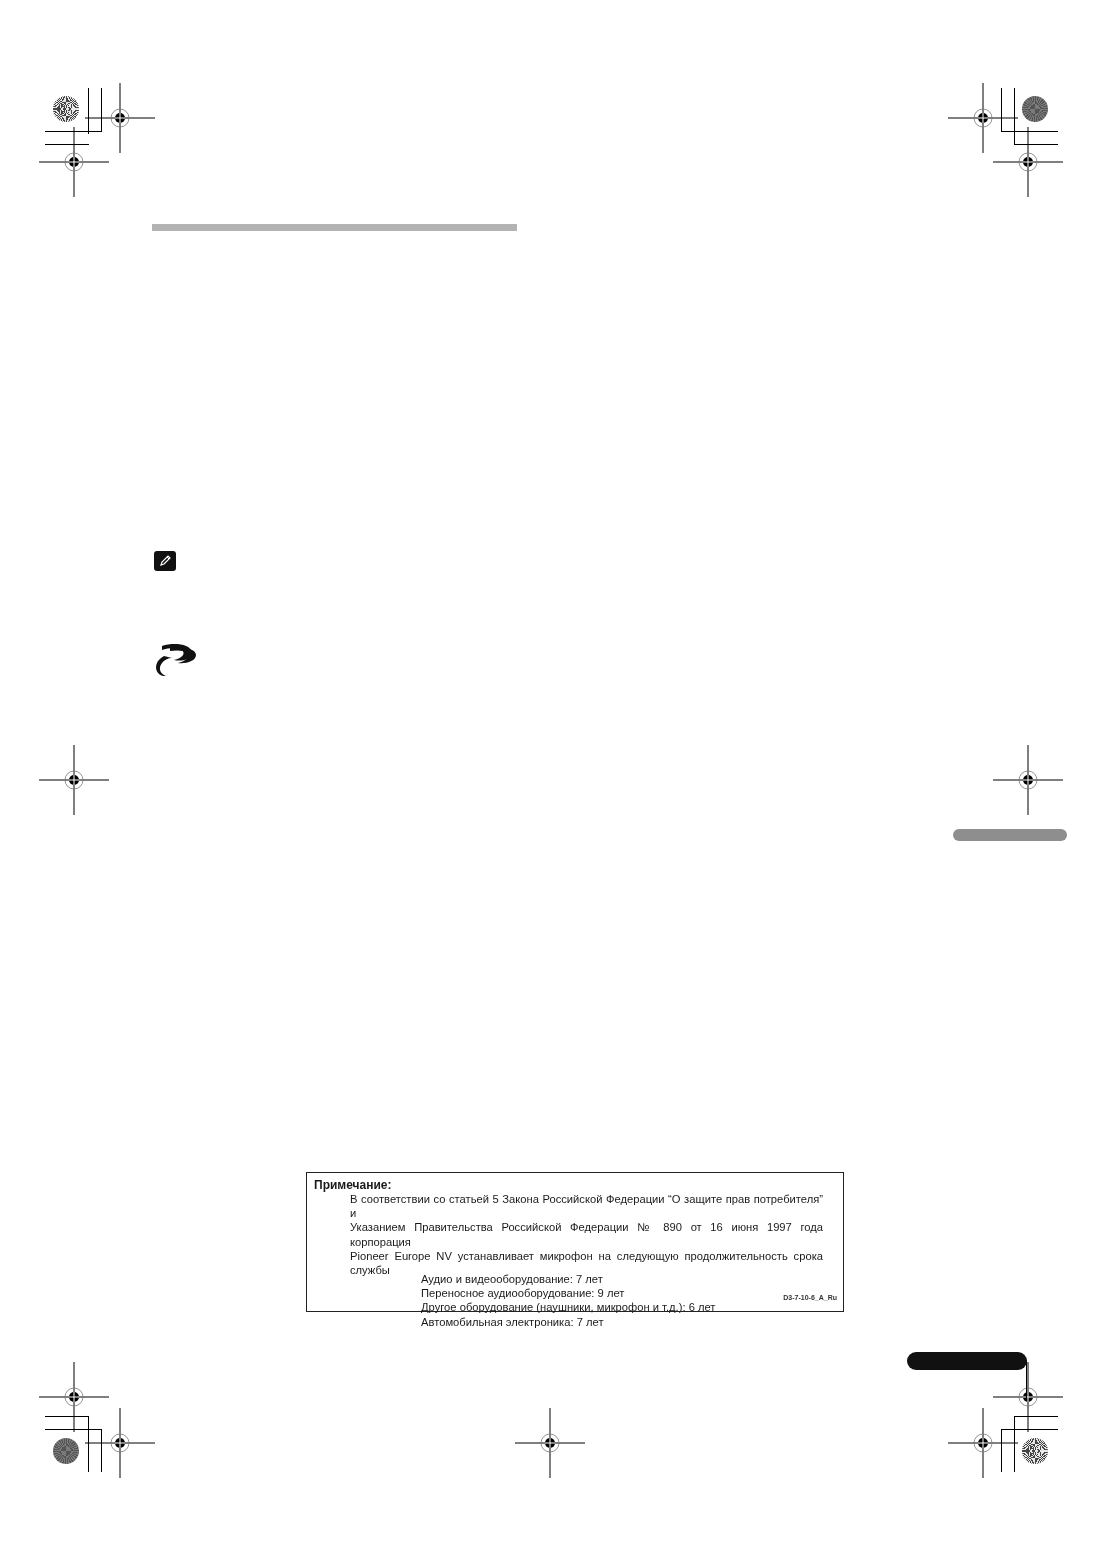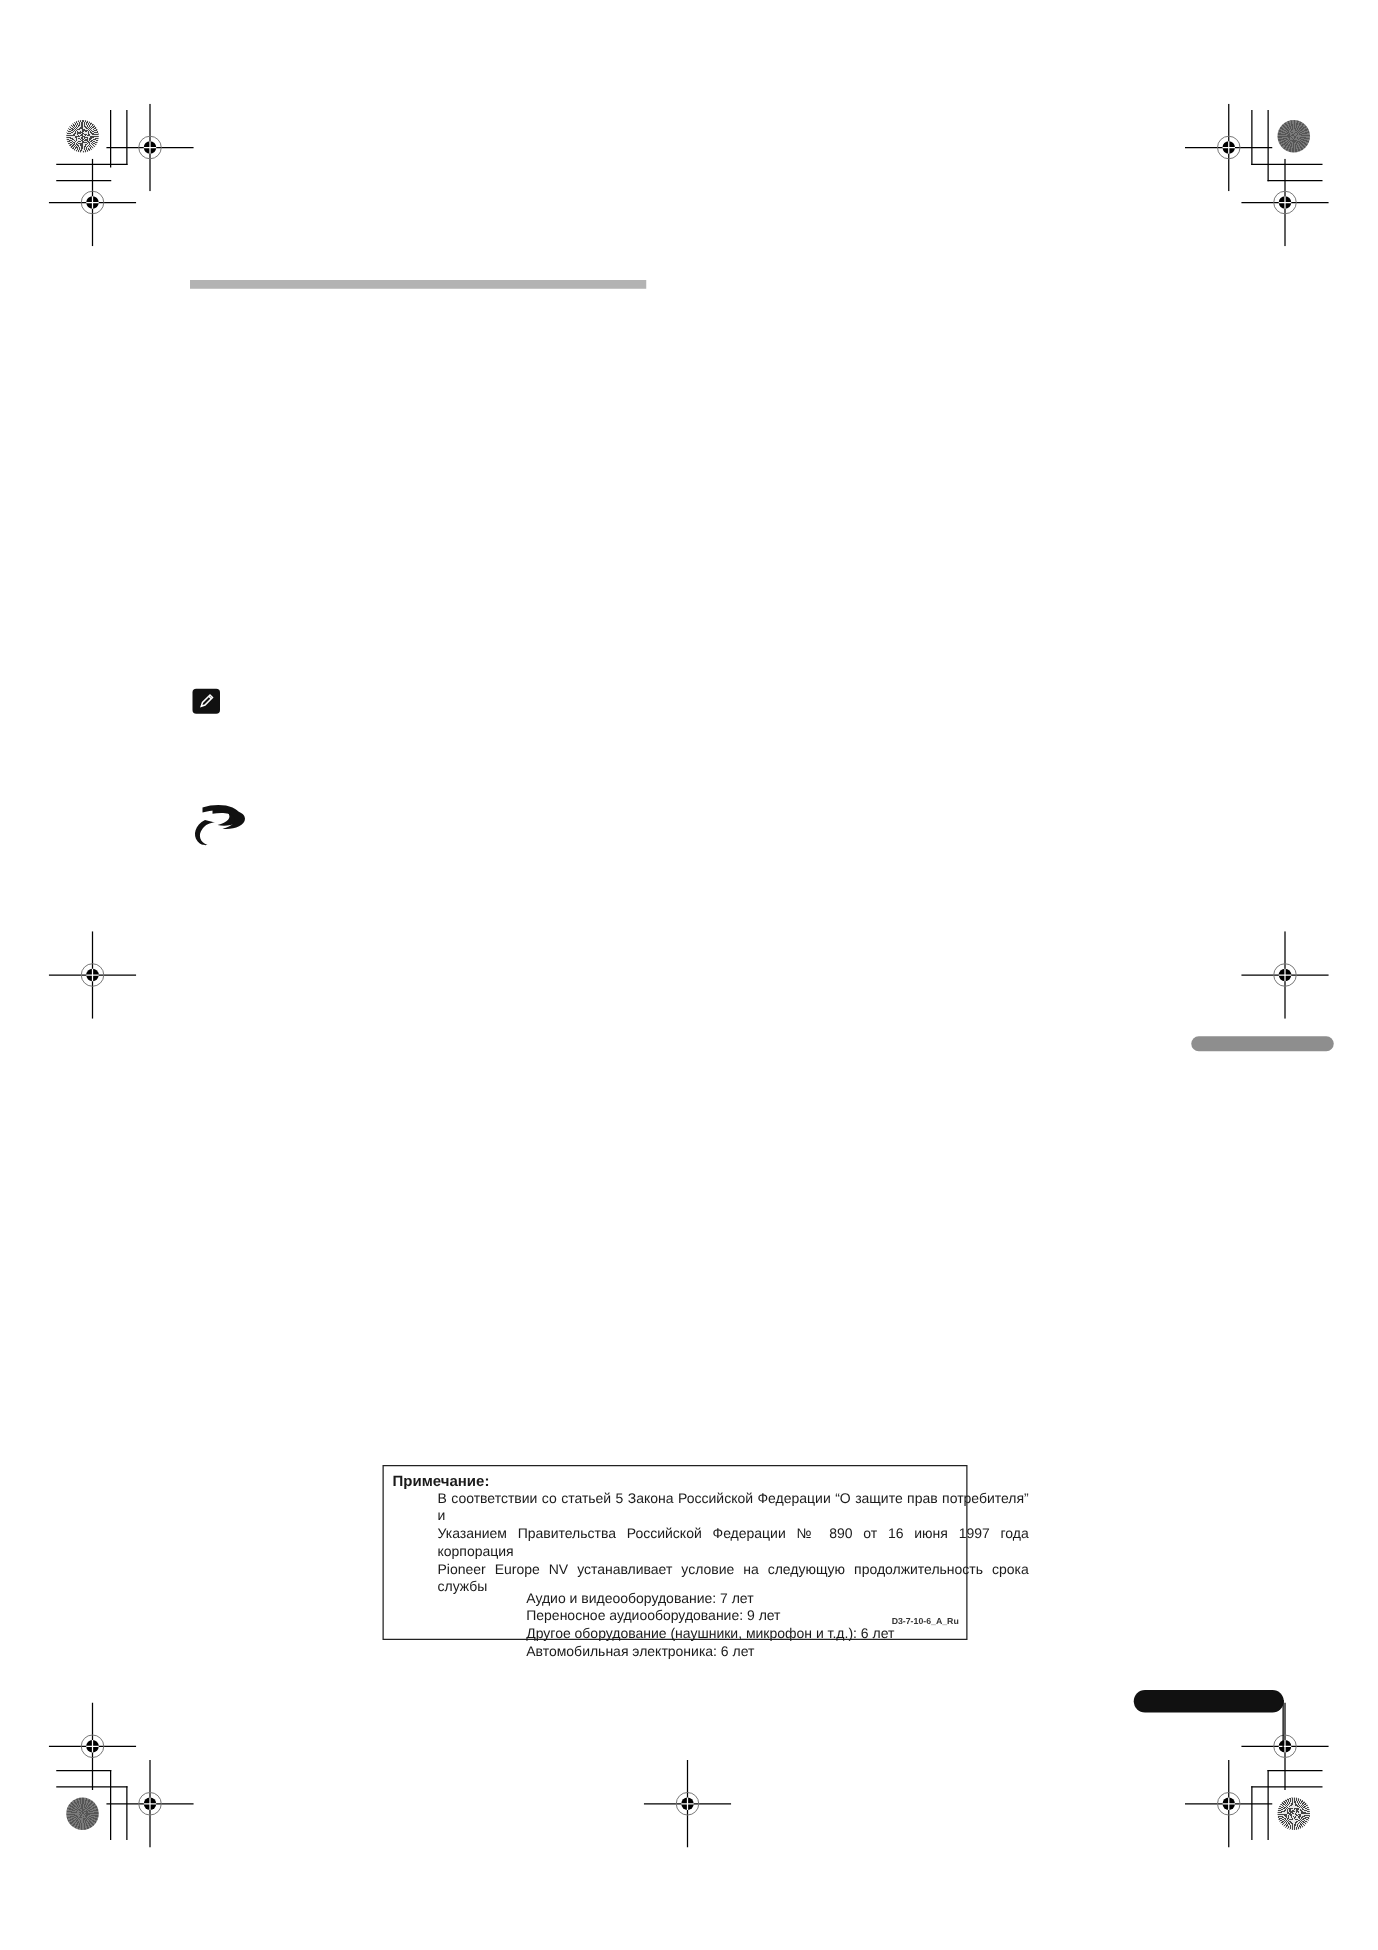--- a/index.html
+++ b/index.html
@@ -8,21 +8,21 @@
   .vline { position:absolute; width:1px; background:#000; }
   .reg { position:absolute; width:70px; height:70px; }
   .wheel { position:absolute; width:26px; height:26px; border-radius:50%; }
   .wheel.light { background: repeating-conic-gradient(#444 0deg 4deg, #e8e8e8 4deg 8deg); }
   .wheel.dark { background: repeating-conic-gradient(#555 0deg 6deg, #7a7a7a 6deg 12deg); }
   .section-bar { position:absolute; left:152px; top:224px; width:365px; height:7px; background:#b3b3b3; }
   .note-icon { position:absolute; left:154px; top:551px; width:22px; height:20px; background:#111; border-radius:3px; display:flex; align-items:center; justify-content:center; }
   .logo { position:absolute; left:152px; top:642px; width:46px; height:36px; }
   .side-tab { position:absolute; left:953px; top:829px; width:114px; height:12px; background:#8e8e8e; border-radius:6px; }
   .page-tab { position:absolute; left:907px; top:1352px; width:120px; height:18px; background:#111; border-radius:9px; }
-  .notice { position:absolute; left:306px; top:1172px; width:468px; height:140px; border:1px solid #222; box-sizing:border-box; font-size:11.2px; line-height:14.2px; color:#1a1a1a; }
+  .notice { position:absolute; left:306px; top:1172px; width:538px; height:140px; border:1px solid #222; box-sizing:border-box; font-size:11.2px; line-height:14.2px; color:#1a1a1a; }
   .notice .title { position:absolute; left:7px; top:5px; font-weight:bold; font-size:12px; }
   .notice .para { position:absolute; left:19px; top:19px; width:497px; text-align:justify; }
   .notice .para span { display:block; text-align:justify; text-align-last:justify;padding-left:24px; }
   .notice .para span.last { text-align-last:left; }
   .notice .list { position:absolute; left:114px; top:99px; }
   .notice .list div { white-space:nowrap; }
   .notice .code { position:absolute; right:6px; bottom:6px; font-size:7px; font-weight:bold; color:#333; }
 </style>
 </head>
 <body>
@@ -158,22 +158,22 @@
 </svg>
 
 <div class="side-tab"></div>
 <div class="page-tab"></div>
 
 <div class="notice">
   <div class="title">Примечание:</div>
   <div class="para">
     <span>В соответствии со статьей 5 Закона Российской Федерации “О защите прав потребителя” и</span>
     <span>Указанием Правительства Российской Федерации № 890 от 16 июня 1997 года корпорация</span>
-    <span>Pioneer Europe NV устанавливает условие на следующую продолжительность срока службы</span>
+    <span>Pioneer Europe NV устанавливает микрофон на следующую продолжительность срока службы</span>
   </div>
   <div class="list">
     <div>Аудио и видеооборудование: 7 лет</div>
     <div>Переносное аудиооборудование: 9 лет</div>
     <div>Другое оборудование (наушники, микрофон и т.д.): 6 лет</div>
-    <div>Автомобильная электроника: 6 лет</div>
+    <div>Автомобильная электроника: 7 лет</div>
   </div>
   <div class="code">D3-7-10-6_A_Ru</div>
 </div>
 
 </body></html>

